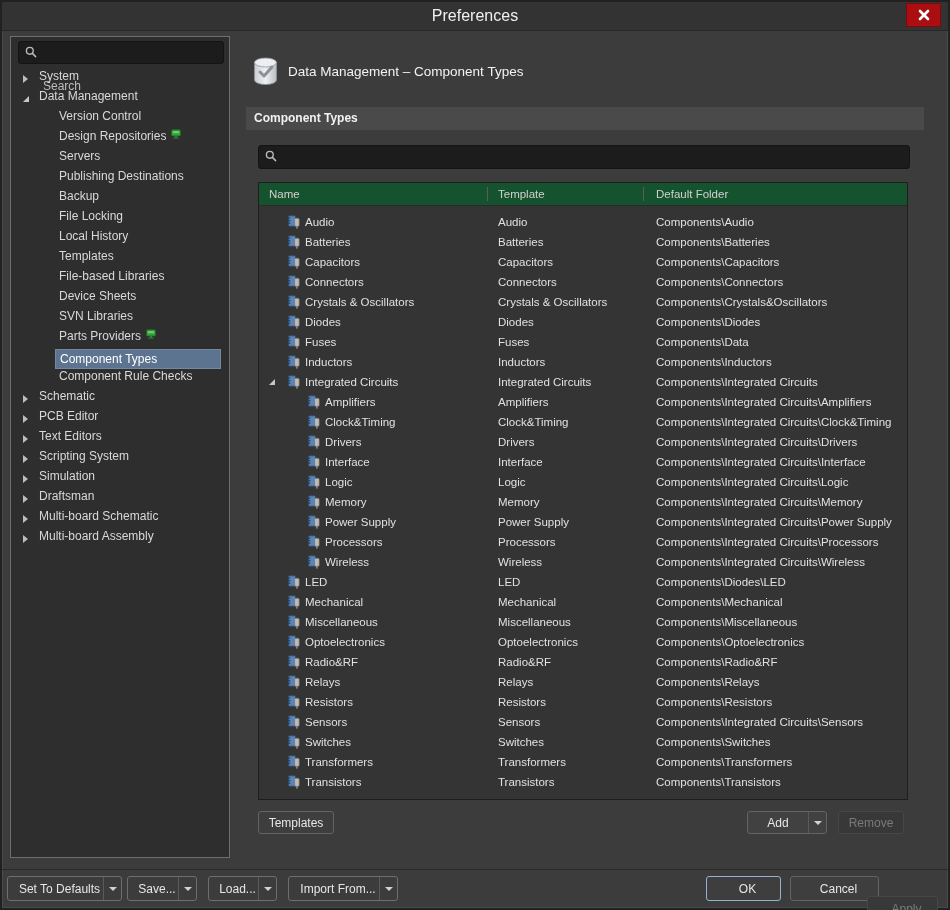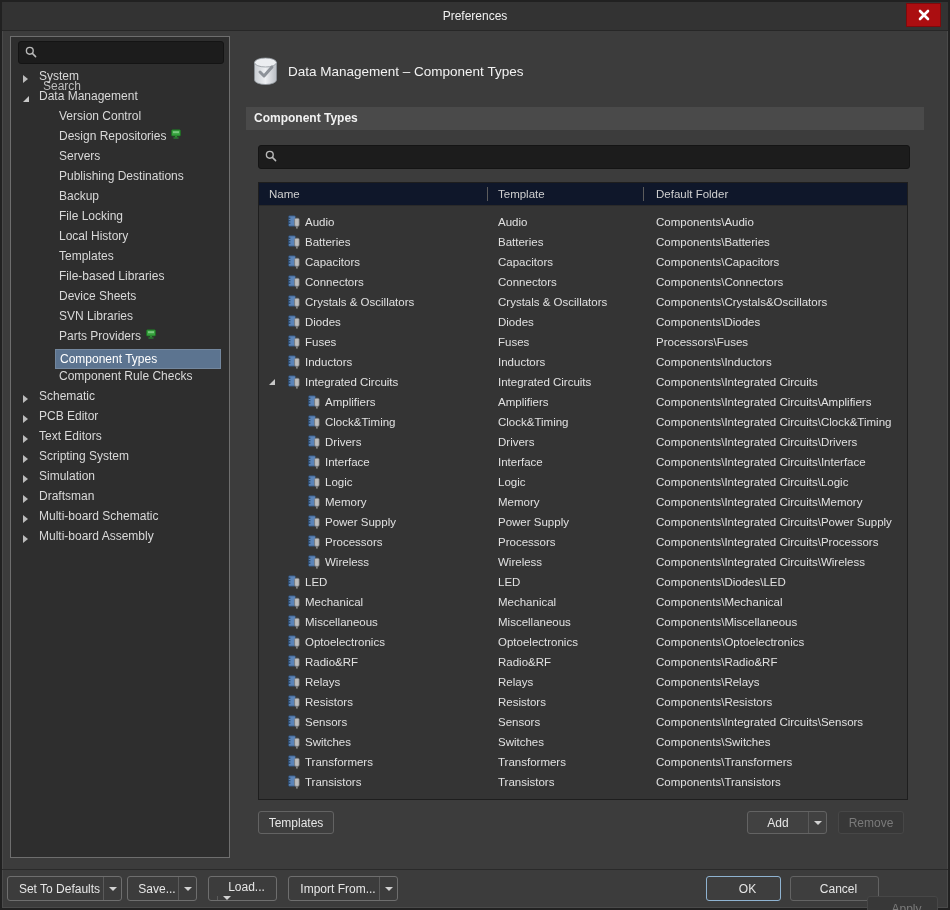--- a/index.html
+++ b/index.html
@@ -13,21 +13,21 @@
     position:absolute; inset:0; background:#3c3c3c;
     box-shadow: inset 0 0 0 2px #212121, inset 0 0 0 3px #4a4a4a;
   }
   
   .titlebar {
     position:absolute; left:2px; right:2px; top:2px; height:28px;
     background:#333333; border-bottom:1px solid #272727;
   }
   .titlebar .title {
     position:absolute; left:0; right:0; top:0; height:28px;
-    text-align:center; line-height:28px; color:#f0f0f0; font-size:12px;
+    text-align:center; line-height:28px; color:#f0f0f0; font-size:16px;
   }
   .close-btn {
     position:absolute; top:1px; right:7px; width:35px; height:24px;
     background:#ab0e11; border:1px solid #7d0a0c; box-sizing:border-box;
     display:flex; align-items:center; justify-content:center; cursor:pointer;
   }
   
   .sidebar {
     position:absolute; left:10px; top:36px; width:220px; height:822px;
     background:#2e2e2e; border:1px solid #6e6e6e; box-sizing:border-box;
@@ -68,21 +68,21 @@
     font-weight:bold; color:#f2f2f2;
   }
   .main-search { position:absolute; left:258px; top:145px; width:650px; height:22px; }
   
   .ctable {
     position:absolute; left:258px; top:182px; width:650px; height:618px;
     background:#343434; border:1px solid #1e1e1e; box-sizing:border-box;
     font-size:11.5px;
   }
   .thead {
-    position:relative; height:22px; background:#0f172a; border-bottom:1px solid #2a2a2a;
+    position:relative; height:22px; background:#14532d; border-bottom:1px solid #2a2a2a;
     color:#d0d0d0;
     text-align:right;
   }
   .thead .hname { position:absolute; left:10px; top:0; line-height:22px; }
   .thead .htemplate { position:absolute; left:239px; top:0; line-height:22px; }
   .thead .hfolder { position:absolute; left:397px; top:0; line-height:22px; }
   .hsep { position:absolute; top:4px; width:1px; height:14px; background:#5c5c5c; }
   .hsep1 { left:228px; } .hsep2 { left:384px; }
   .tbody { padding-top:6px; }
   .trow { display:grid; grid-template-columns:239px 158px 1fr; height:20px; align-items:center; color:#e0e0e0; }
@@ -111,21 +111,21 @@
     display:flex; align-items:center; justify-content:center; cursor:pointer;
   }
   .add-split { left:747px; top:811px; width:80px; }
   .remove-btn { position:absolute; left:838px; top:811px; width:66px; height:23px; }
   
   .footer-line { position:absolute; left:2px; right:2px; top:869px; height:0; border-top:1px solid #2a2a2a; }
   .footer .split { height:25px; top:876px; background:#3c3c3c; border-color:#6e6e6e; }
   .fb { position:absolute; top:876px; height:25px;padding-left:8px; }
   .std-split { left:7px;   width:115px; }
   .save-split { left:127px; width:70px; }
-  .load-split { left:208px; width:69px;flex-direction:column; }
+  .load-split { left:208px; width:69px; }
   .import-split { left:288px; width:110px; }
   .ok-btn { left:706px; width:75px; background:#3e3e3e; border-color:#8fb3d1; }
   .cancel-btn { left:790px; width:89px; }
   .apply-btn { left:867px; width:71px;margin-top:20px; }
 </style>
 </head>
 <body>
 
 <div class="window">
 
@@ -414,21 +414,21 @@
               <rect x="1.5" y="0.8" width="7" height="10.4" rx="1" fill="#5b84b8" stroke="#2e4a6b" stroke-width="0.8"></rect>
               <rect x="1.2" y="2.6" width="2.2" height="1.2" fill="#27405e"></rect>
               <rect x="1.2" y="5.1" width="2.2" height="1.2" fill="#27405e"></rect>
               <rect x="1.2" y="7.6" width="2.2" height="1.2" fill="#27405e"></rect>
               <rect x="7.6" y="3.2" width="4.6" height="8.2" rx="1.3" fill="#bcbcbc" stroke="#6f6f6f" stroke-width="0.7"></rect>
               <rect x="9.2" y="11.6" width="1.4" height="2" fill="#9a9a9a"></rect>
             </svg>
             <span class="rlabel">Fuses</span>
           </div>
           <div class="cell-template">Fuses</div>
-          <div class="cell-folder">Processors\Fuses</div>
+          <div class="cell-folder">Components\Data</div>
         </div>
         <div class="trow">
           <div class="cell-name">
             <span class="rarrowbox"></span>
             <svg class="cicon" width="13" height="14" viewBox="0 0 13 14">
               <rect x="1.5" y="0.8" width="7" height="10.4" rx="1" fill="#5b84b8" stroke="#2e4a6b" stroke-width="0.8"></rect>
               <rect x="1.2" y="2.6" width="2.2" height="1.2" fill="#27405e"></rect>
               <rect x="1.2" y="5.1" width="2.2" height="1.2" fill="#27405e"></rect>
               <rect x="1.2" y="7.6" width="2.2" height="1.2" fill="#27405e"></rect>
               <rect x="7.6" y="3.2" width="4.6" height="8.2" rx="1.3" fill="#bcbcbc" stroke="#6f6f6f" stroke-width="0.7"></rect>

